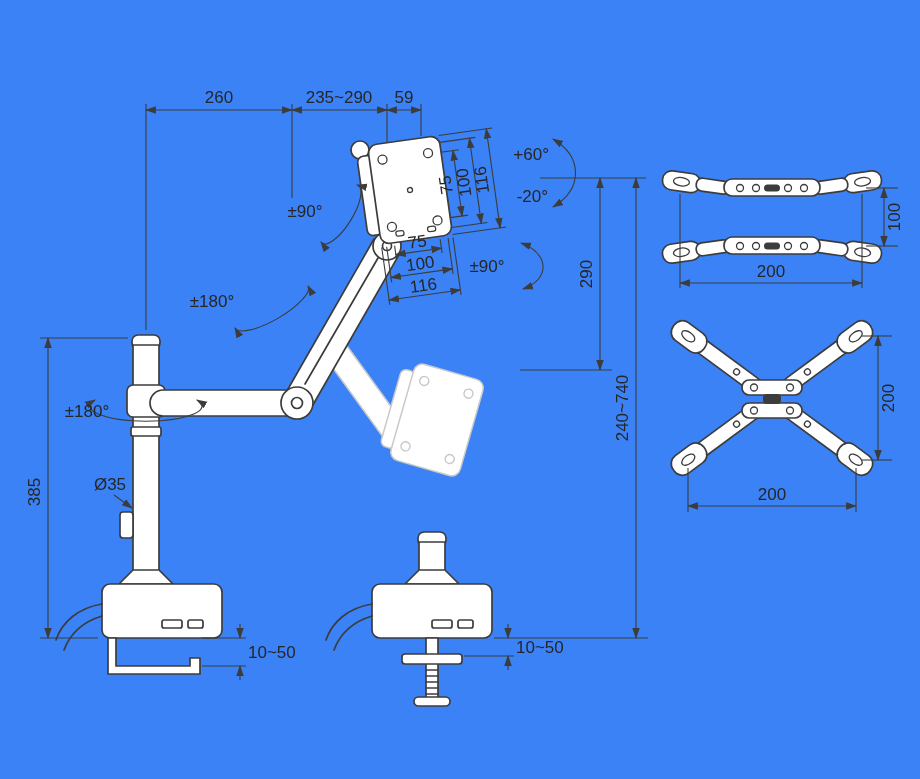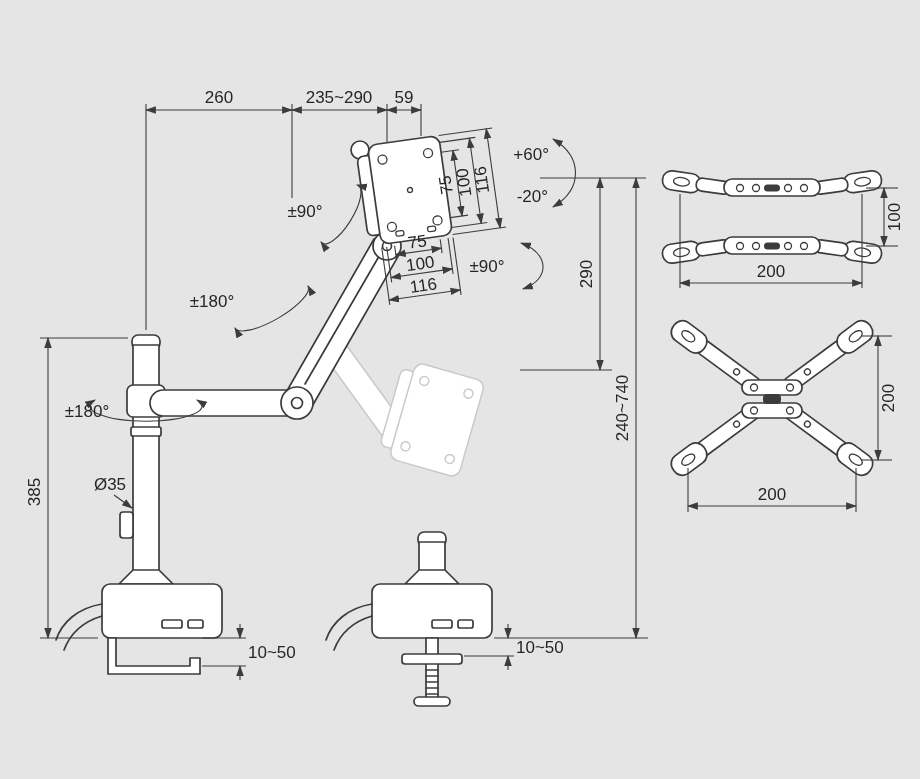--- a/index.html
+++ b/index.html
@@ -1,16 +1,16 @@
 <!DOCTYPE html>
 <html><head>
 <meta charset="utf-8">
 <style>
   html,body{margin:0;padding:0;background:#ffffff;}
-  .stage{width:920px;height:779px;background:#e5e5e5;overflow:hidden;}
+  .stage{width:920px;height:779px;background:#3b82f6;overflow:hidden;}
   svg{display:block;}
   
   .s  {fill:#ffffff;stroke:#3c3c3c;stroke-width:1.7;stroke-linejoin:round;stroke-linecap:round;}
   .sl {fill:none;stroke:#3c3c3c;stroke-width:1.7;stroke-linejoin:round;stroke-linecap:round;}
   
   .g  {fill:#ffffff;stroke:#c9c9c9;stroke-width:1.5;stroke-linejoin:round;}
   
   .d  {fill:none;stroke:#3c3c3c;stroke-width:1.1;}
   .hole{fill:#ffffff;stroke:#3c3c3c;stroke-width:1.3;}
   .dk {fill:#3c3c3c;stroke:none;}

